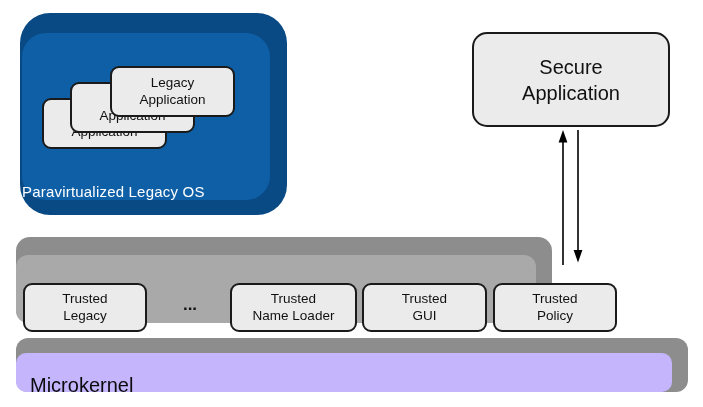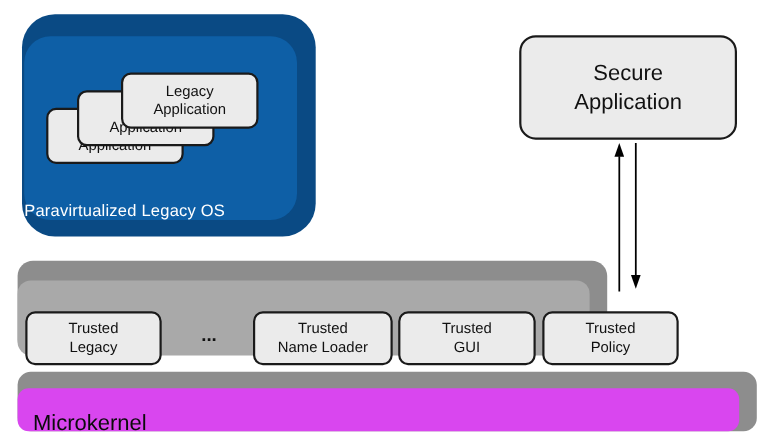--- a/index.html
+++ b/index.html
@@ -21,21 +21,21 @@
                      background: #0e5fa6; border-radius: 24px; }
 
   .services-bar { left: 16px; top: 237px; width: 536px; height: 86px;
                   background: #8d8d8d; border-radius: 14px; }
   .services-bar .face { left: 0; top: 18px; right: 16px; bottom: 0;
                         background: #a9a9a9; border-radius: 12px; }
 
   .microkernel-bar { left: 16px; top: 338px; width: 672px; height: 54px;
                      background: #8d8d8d; border-radius: 12px; }
   .microkernel-bar .face { left: 0; top: 15px; right: 16px; bottom: 0;
-                           background: #d946ef; border-radius: 10px; }
+                           background: #c4b5fd; border-radius: 10px; }
 
   
   .node {
     position: absolute;
     background: #ebebeb;
     border: 2px solid #1a1a1a;
     border-radius: 9px;
     display: flex;
     flex-direction: column;
     align-items: center;

